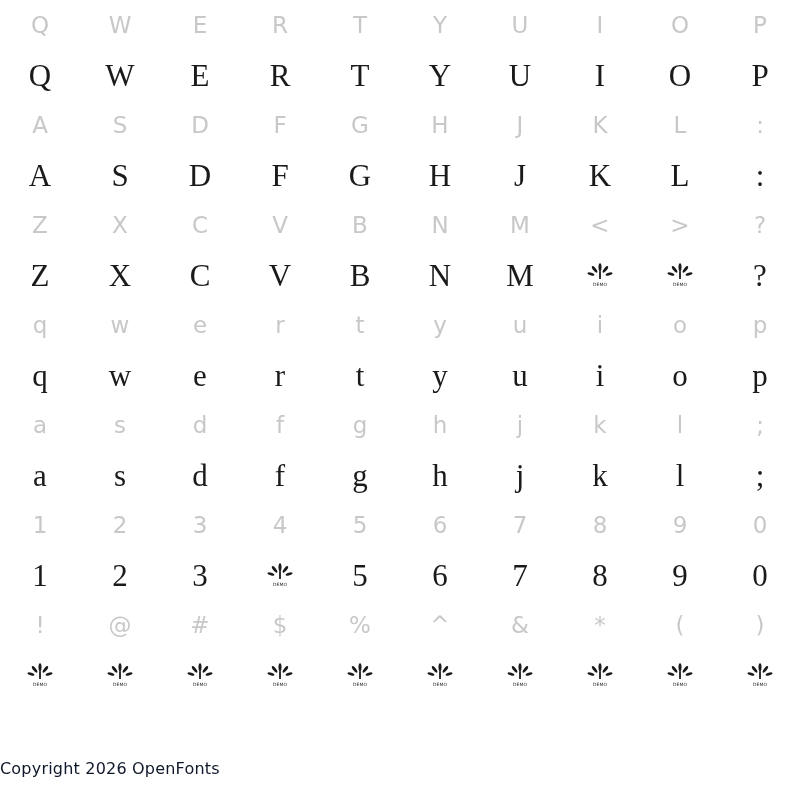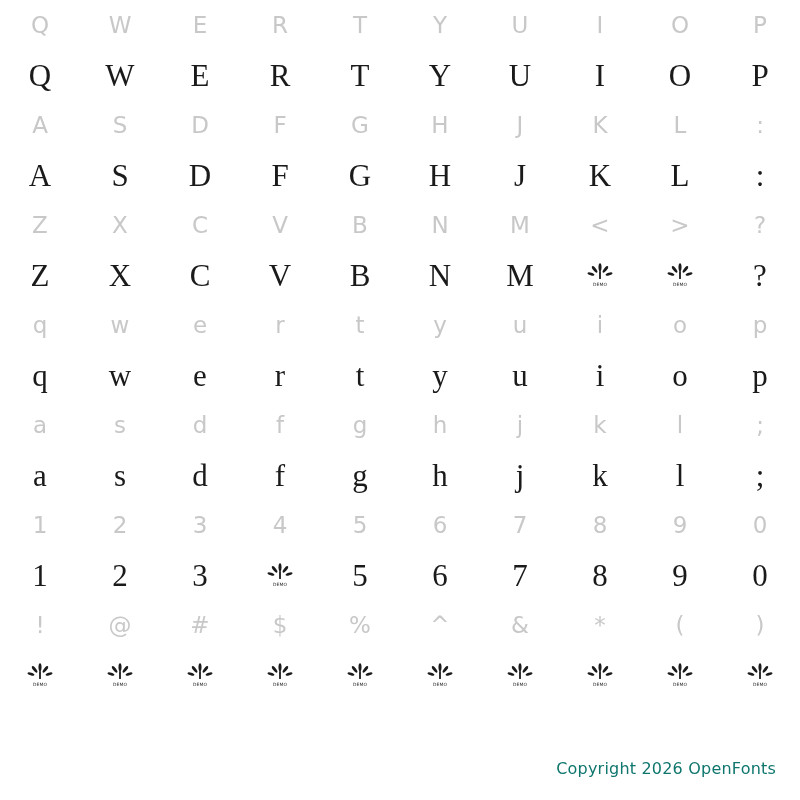--- a/index.html
+++ b/index.html
@@ -70,24 +70,23 @@
     font-size: 4.4px;
     letter-spacing: 0.2px;
     color: #1a1a1a;
     line-height: 1;
   }
   #footer {
     position: absolute;
     left: 0;
     right: 24px;
     bottom: 22px;
-    text-align: right;
     font-family: "DejaVu Sans", sans-serif;
     font-size: 16px;
-    color: #0f766e;
+    color: #0f172a;
     letter-spacing: 0.2px;
   }
 </style>
 </head>
 <body>
 
 <div id="sheet">
   <div id="grid">
       <div class="cell row-label">
         <span>Q</span>

